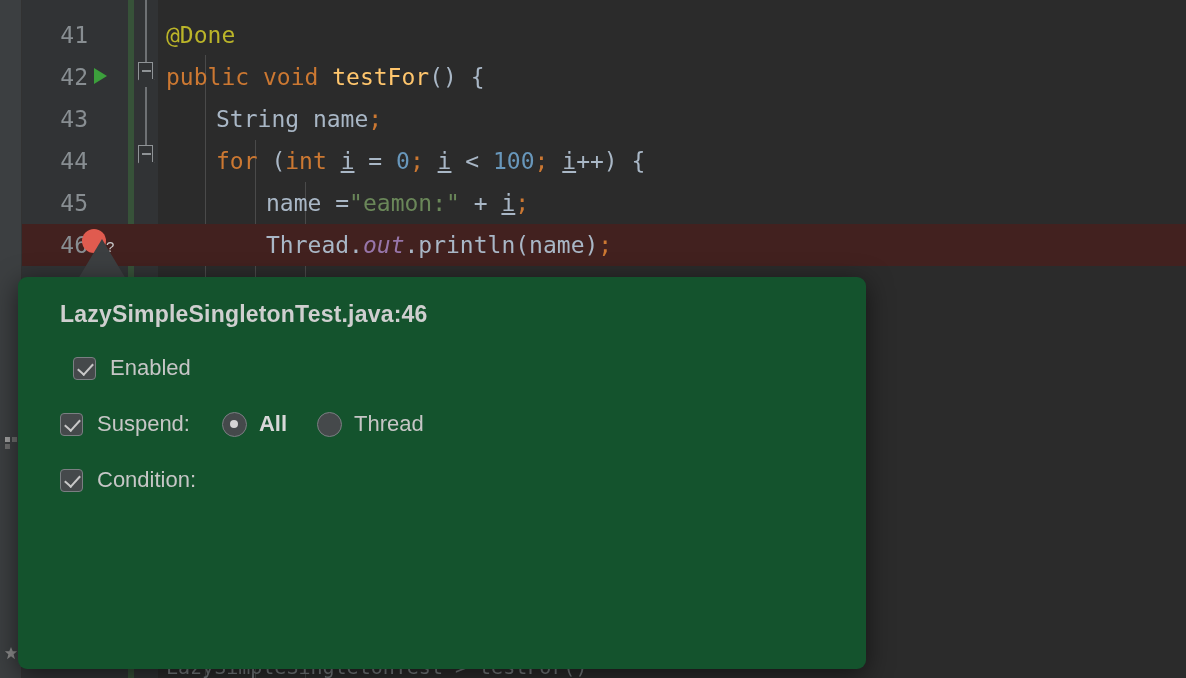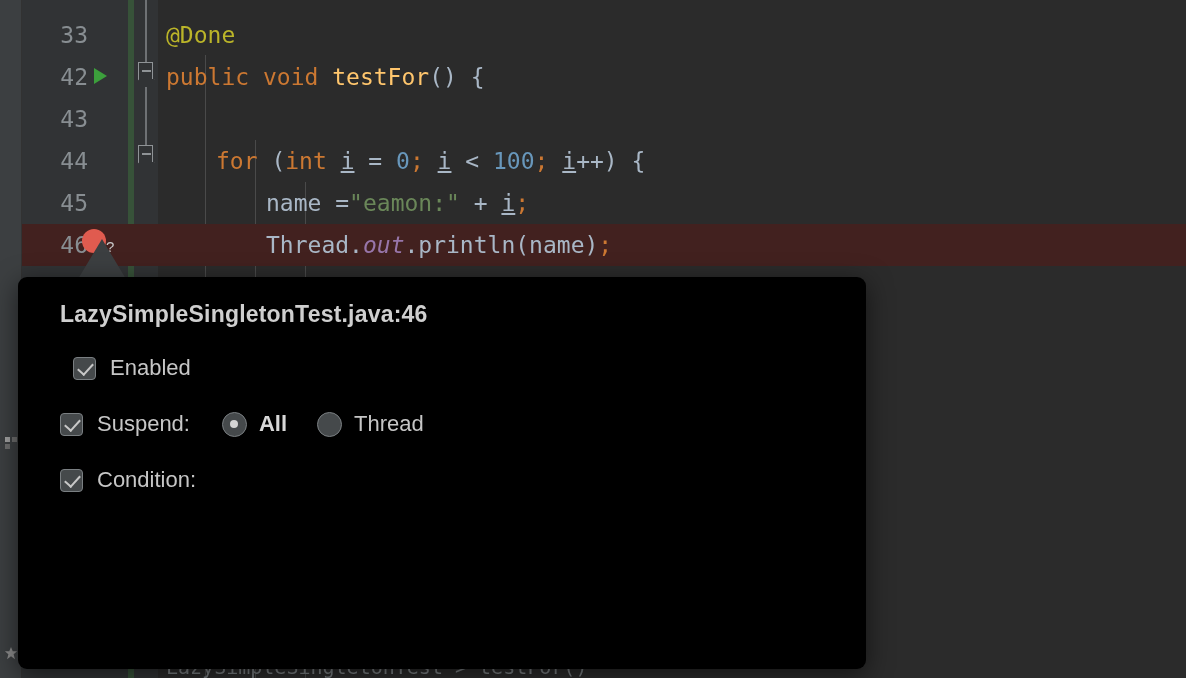--- a/index.html
+++ b/index.html
@@ -192,21 +192,21 @@
     font-family: "DejaVu Sans Mono", monospace;
     white-space: nowrap;
   }
 
   
   .popup {
     position: absolute;
     left: 18px; top: 277px;
     width: 848px;
     height: 392px;
-    background: #000000;
+    background: #14532d;
     border-radius: 9px;
     box-shadow: 0 6px 26px rgba(0,0,0,.55);
     z-index: 20;
   }
   .popup-pointer {
     position: absolute;
     left: 78px; top: 239px;
     width: 0; height: 0;
     border-left: 24px solid transparent;
     border-right: 24px solid transparent;
@@ -352,23 +352,23 @@
   <div class="editor">
     <div class="gutter"></div>
     <div class="vcs-bar"></div>
     <div class="fold-col"></div>
 
     <div class="indent-guide" style="left:183px; top:55px; height:623px;"></div>
     <div class="indent-guide" style="left:233px; top:140px; height:538px;"></div>
     <div class="indent-guide" style="left:283px; top:182px; height:496px;"></div>
 
     <div id="code-lines">
-        <div class="code-line" style="top: 14px;"><span class="lineno">33</span><span class="code-text" style="left: 144px;"><span class="t-anno">@Done</span></span></div>
+        <div class="code-line" style="top: 14px;"><span class="lineno">41</span><span class="code-text" style="left: 144px;"><span class="t-anno">@Done</span></span></div>
         <div class="code-line" style="top: 56px;"><span class="lineno">42</span><span class="code-text" style="left: 144px;"><span class="t-kw">public </span><span class="t-kw">void </span><span class="t-fn">testFor</span><span class="t-pun">() {</span></span></div>
-        <div class="code-line" style="top: 98px;"><span class="lineno">43</span></div>
+        <div class="code-line" style="top: 98px;"><span class="lineno">43</span><span class="code-text" style="left: 194px;"><span class="t-pun">String name</span><span class="t-semi">;</span></span></div>
         <div class="code-line" style="top: 140px;"><span class="lineno">44</span><span class="code-text" style="left: 194px;"><span class="t-kw">for </span><span class="t-pun">(</span><span class="t-kw">int </span><span class="t-var">i</span><span class="t-pun"> = </span><span class="t-num">0</span><span class="t-semi">; </span><span class="t-var">i</span><span class="t-pun"> &lt; </span><span class="t-num">100</span><span class="t-semi">; </span><span class="t-var">i</span><span class="t-pun">++) {</span></span></div>
         <div class="code-line" style="top: 182px;"><span class="lineno">45</span><span class="code-text" style="left: 244px;"><span class="t-pun">name =</span><span class="t-str">"eamon:"</span><span class="t-pun"> + </span><span class="t-var">i</span><span class="t-semi">;</span></span></div>
         <div class="code-line hl" style="top: 224px;"><span class="lineno">46</span><span class="code-text" style="left: 244px;"><span class="t-pun">Thread.</span><span class="t-fld">out</span><span class="t-pun">.println(name)</span><span class="t-semi">;</span></span></div>
       </div>
 
     <div class="run-triangle" style="left:72px; top:68px;"></div>
 
     <div class="fold-marker" style="left:116px; top:62px;">
         <span class="fold-minus"></span>
       </div>

